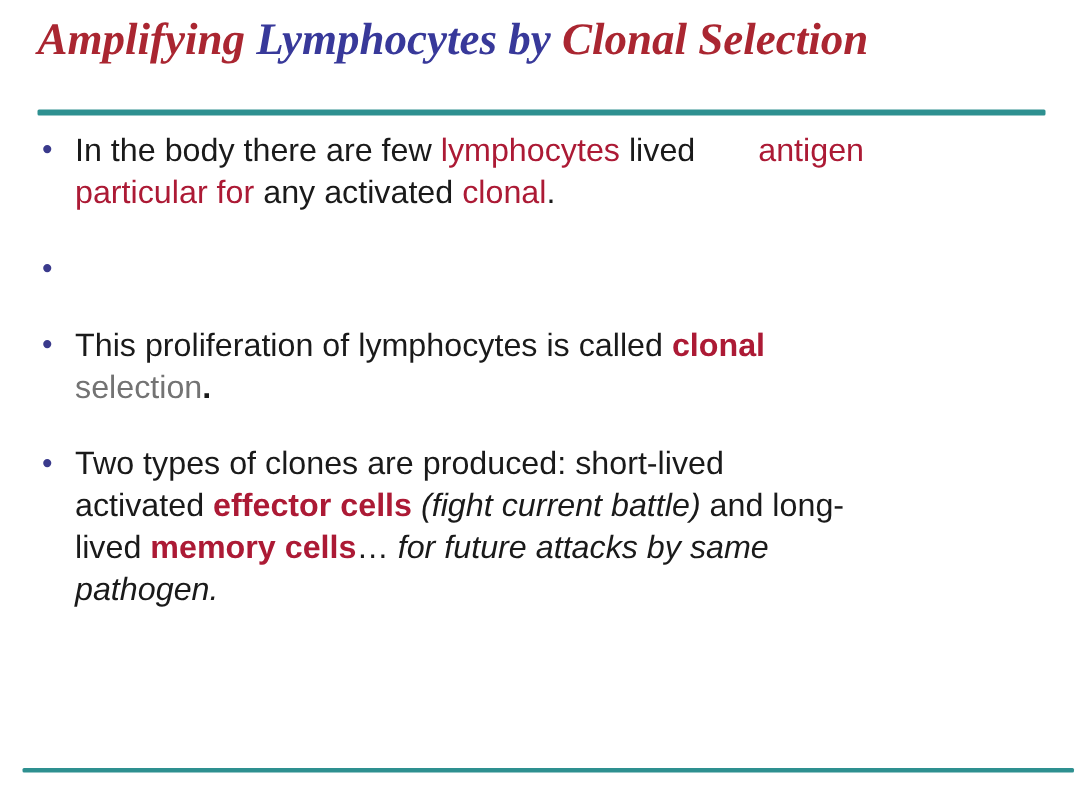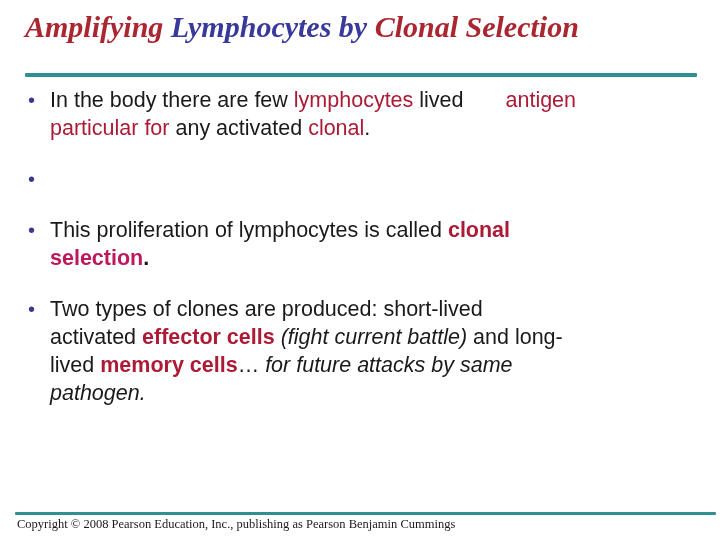--- a/index.html
+++ b/index.html
@@ -82,26 +82,25 @@
     <div class="btext"><span>In the body there are few </span><span style="color: rgb(172, 26, 53);">lymphocytes</span><span> lived </span><span style="color: rgb(172, 26, 53); margin-left: 36px;">antigen</span><br><span style="color: rgb(172, 26, 53);">particular for</span><span> any activated </span><span style="color: rgb(172, 26, 53);">clonal</span><span>.</span></div>
   </div>
 
   <div class="bullet">
     <span class="dot" style="color: rgb(58, 58, 140);">•</span>
     <div class="btext"><br></div>
   </div>
 
   <div class="bullet">
     <span class="dot" style="color: rgb(58, 58, 140);">•</span>
-    <div class="btext"><span>This proliferation of lymphocytes is called </span><span style="color: rgb(172, 26, 53); font-weight: bold; text-align: center;">clonal</span><br><span style="color: #be185d; font-weight: bold;">selection</span><span style="font-weight: bold;">.</span></div>
+    <div class="btext"><span>This proliferation of lymphocytes is called </span><span style="color: rgb(172, 26, 53); font-weight: bold; text-align: center;">clonal</span><br><span style="color: #737373; font-weight: normal;">selection</span><span style="font-weight: bold;">.</span></div>
   </div>
 
   <div class="bullet">
     <span class="dot" style="color: rgb(58, 58, 140);">•</span>
     <div class="btext"><span>Two types of clones are produced: short-lived</span><br><span>activated </span><span style="color: rgb(172, 26, 53); font-weight: bold;">effector cells</span><span> </span><span style="font-style: italic;">(fight current battle)</span><span> and long-</span><br><span>lived </span><span style="color: rgb(172, 26, 53); font-weight: bold;">memory cells</span><span>… </span><span style="font-style: italic;">for future attacks by same</span><br><span style="font-style: italic;">pathogen.</span></div>
   </div>
 </div>
 
   <div class="divider divider-bottom" style="background: rgb(46, 144, 144);"></div>
 
-  <div class="footer">Copyright © 2008 Pearson Education, Inc., publishing as Pearson Benjamin Cummings</div>
 
 </div>
 
 </body></html>

